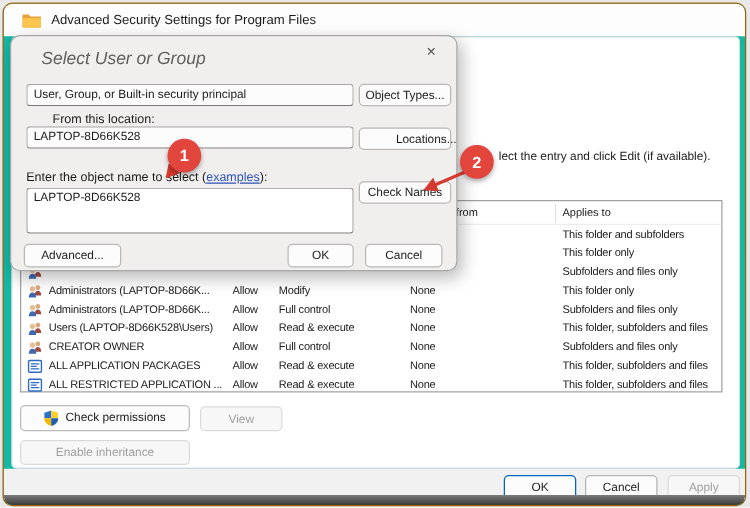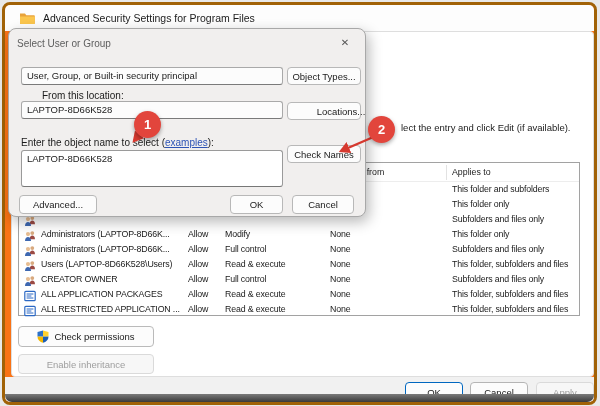--- a/index.html
+++ b/index.html
@@ -2,21 +2,21 @@
 <html><head>
 <meta charset="utf-8">
 <style>
   * { margin:0; padding:0; box-sizing:border-box; }
   html,body { width:600px; height:406px; }
   body { font-family:"Liberation Sans","DejaVu Sans",sans-serif; background:#e9e9e9; }
   .stage { position:relative; width:600px; height:406px; overflow:hidden; }
 
   
   .window { position:absolute; left:2px; top:2px; width:595px; height:403px;
-            background:#f97316; border:3px solid #a16207; border-radius:8px; overflow:hidden; }
+            background:#14b8a6; border:1px solid #a16207; border-radius:8px; overflow:hidden; }
   .titlebar { position:absolute; left:0; top:0; width:100%; height:26px; background:#fdfdfd; }
   .titlebar .ttl { position:absolute; left:38px; top:7px; font-size:10.5px; color:#1b1b1b; white-space:nowrap; }
   .titlebar .ticon { position:absolute; left:14px; top:6px; width:16px; height:14px; }
 
   .content-panel { position:absolute; left:6px; top:26px; width:583px; height:346px;
                    background:#ffffff; border:1px solid #dedede; border-radius:4px; }
 
   .instr { position:absolute; top:90px; font-size:9.5px; color:#1b1b1b; white-space:nowrap; }
   #instrL { left:360px; } #instrR { left:389px; max-width:196px; overflow:hidden; }
 
@@ -51,21 +51,21 @@
   #btnOk     { left:400px; width:58px; border:1.5px solid #0067c0; }
   #btnCancel { left:465px; width:58px; }
   #btnApply  { left:531px; width:58px; color:#9e9e9e; border-color:#dadada; background:#f7f7f7; }
   .bottom-strip { position:absolute; left:0; bottom:0; width:100%; height:8px;
                   background:linear-gradient(#7b7b7b,#3a3a3a); border-radius:0 0 7px 7px; }
 
   
   .dialog { position:absolute; left:8px; top:28px; width:358px; height:189px;
             background:#f1efee; border:1px solid #a8a8a8; border-radius:8px;
             box-shadow:3px 5px 14px rgba(0,0,0,0.28); z-index:10; }
-  .dlg-title { position:absolute; left:8px; top:9px; font-size:10px; color:#5e5e5e; white-space:nowrap; }
+  .dlg-title { position:absolute; left:24px; top:9px; font-size:14px; color:#5e5e5e; white-space:nowrap;font-style:italic; }
   .dlg-close { position:absolute; left:328px; top:6px; width:16px; height:16px; text-align:center;
                line-height:16px; font-size:10px; color:#555; }
   .dlbl { position:absolute; font-size:10px; color:#1b1b1b; white-space:nowrap; }
   .dfield { position:absolute; height:18px; width:262px; left:12px; background:#fcfcfc;
             border:1px solid #a9a9a9; border-bottom:1px solid #7a7a7a; border-radius:3px;
             font-size:9.5px; color:#1b1b1b; line-height:16px; padding:0 5px;
             white-space:nowrap; overflow:hidden; }
   .dbtn { position:absolute; display:flex; align-items:center; justify-content:center;
           font-size:9.5px; color:#1b1b1b; background:#fcfcfc; border:1px solid #b8b8b8;
           border-radius:4px; white-space:nowrap; }
@@ -246,20 +246,21 @@
             <g clip-path="url(#shieldClip)">
               <rect x="0" y="0" width="6" height="6.6" fill="#2c71c9"></rect>
               <rect x="6" y="0" width="6" height="6.6" fill="#ffd02e"></rect>
               <rect x="0" y="6.6" width="6" height="6.4" fill="#f3b700"></rect>
               <rect x="6" y="6.6" width="6" height="6.4" fill="#1d5eb4"></rect>
             </g>
           </svg>
         </span>
         <span>Check permissions</span>
       </div>
+      <div class="wbtn disabled" id="btnView">View</div>
       <div class="wbtn disabled" id="btnEnableInh">Enable inheritance</div>
     </div>
 
     <div class="bottombar">
       <div class="bbtn" id="btnOk">OK</div>
       <div class="bbtn" id="btnCancel">Cancel</div>
       <div class="bbtn" id="btnApply">Apply</div>
     </div>
 
     <div class="bottom-strip"></div>

